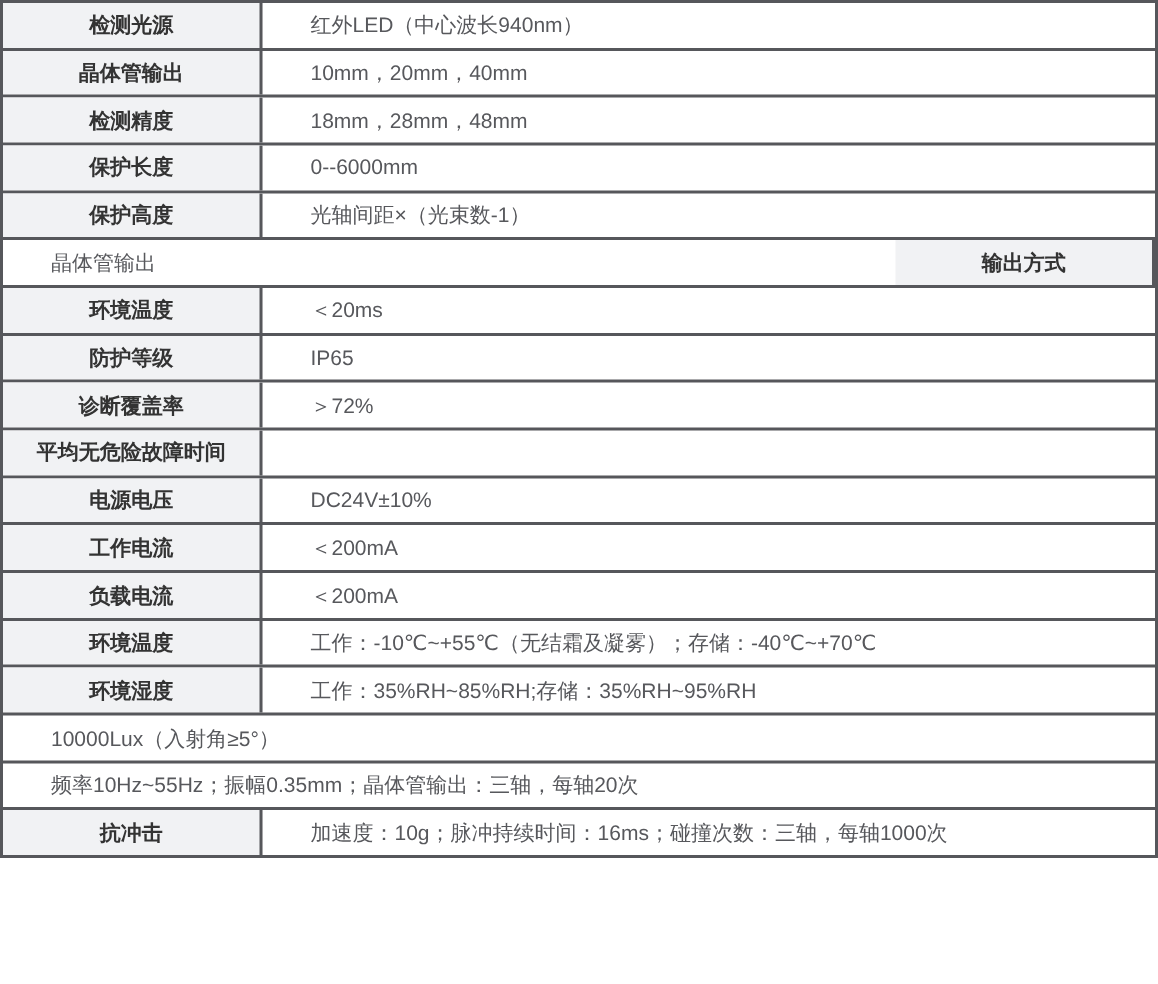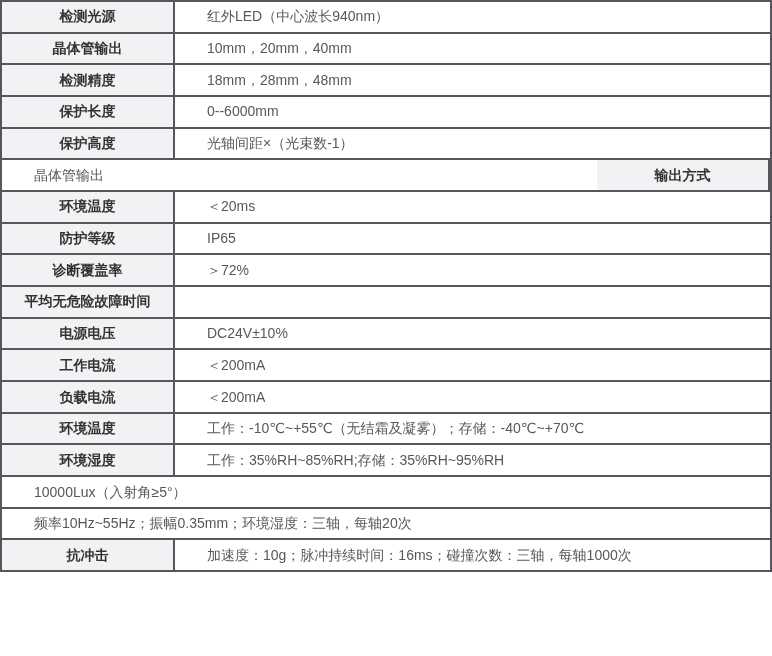--- a/index.html
+++ b/index.html
@@ -129,20 +129,20 @@
   <div class="row">
     <div class="cell label">环境湿度</div>
     <div class="cell value">工作：35%RH~85%RH;存储：35%RH~95%RH</div>
   </div>
 
   <div class="row">
     <div class="cell value">10000Lux（入射角≥5°）</div>
   </div>
 
   <div class="row">
-    <div class="cell value">频率10Hz~55Hz；振幅0.35mm；环境湿度：三轴，每轴20次</div>
+    <div class="cell value">频率10Hz~55Hz；振幅0.35mm；晶体管输出：三轴，每轴20次</div>
   </div>
 
   <div class="row">
     <div class="cell label">抗冲击</div>
     <div class="cell value">加速度：10g；脉冲持续时间：16ms；碰撞次数：三轴，每轴1000次</div>
   </div>
 </div>
 
 </body></html>

